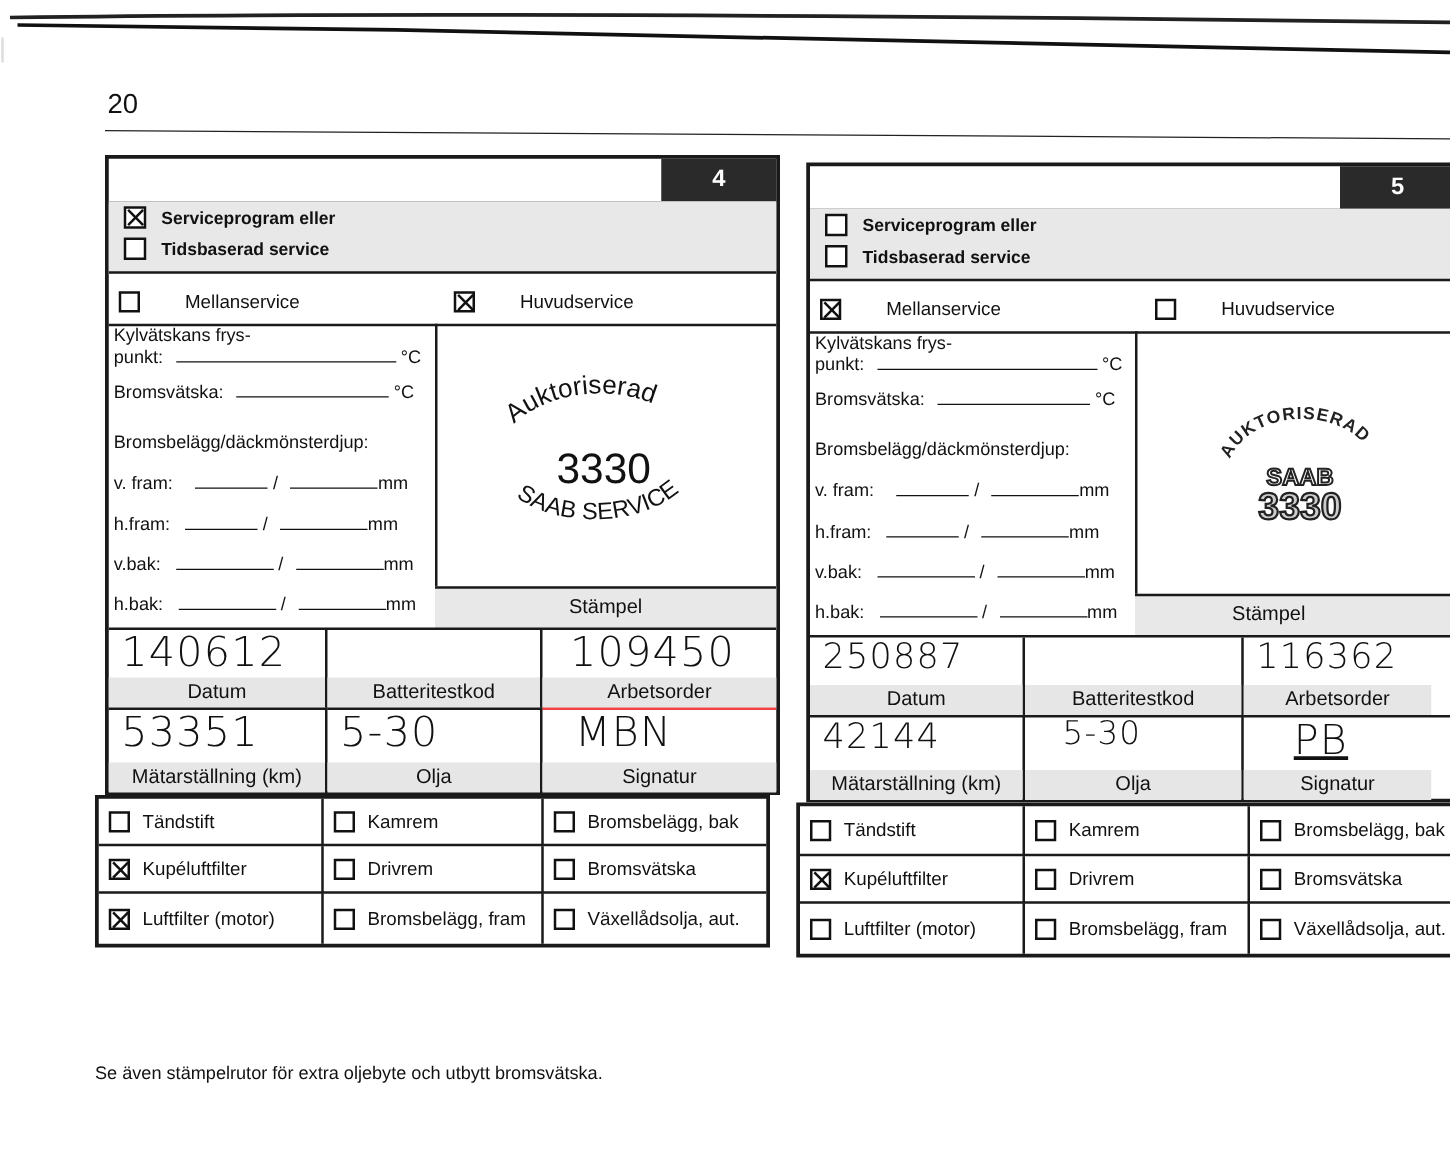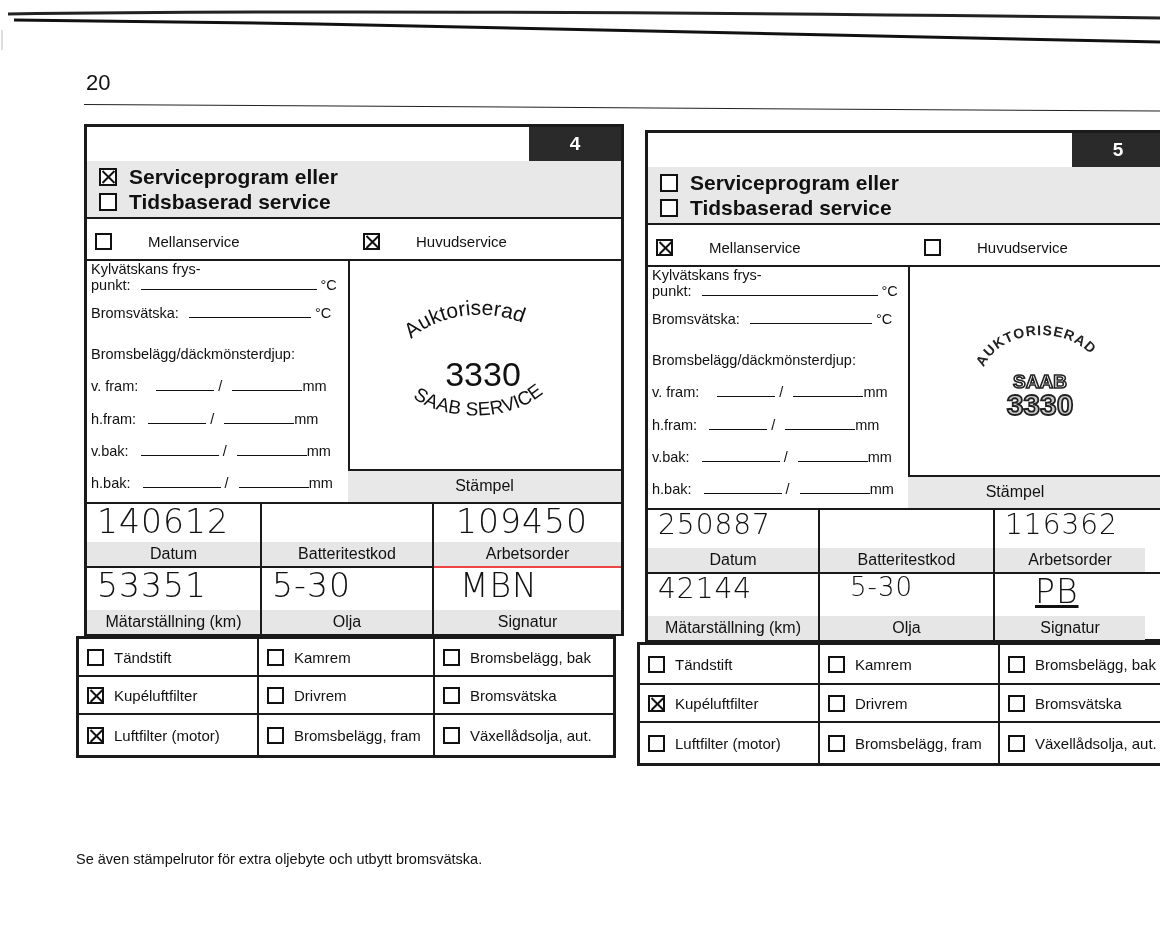--- a/index.html
+++ b/index.html
@@ -4,21 +4,21 @@
 <style>
   html,body{margin:0;padding:0;}
   body{width:1160px;height:926px;background:#fff;position:relative;overflow:hidden;font-family:"Liberation Sans",sans-serif;color:#111;}
   .topedge{position:absolute;left:0;top:0;width:1160px;height:50px;}
   .pagenum{position:absolute;left:86px;top:70px;font-size:22px;}
   .rule{position:absolute;left:84px;top:104px;width:1076px;height:1px;background:#222;transform:rotate(0.35deg);transform-origin:left;}
   .card{position:absolute;border:3px solid #1a1a1a;background:#fff;box-sizing:border-box;}
   .card .hdr{position:absolute;left:0;top:0;right:0;height:34px;border-bottom:2px solid #1a1a1a;}
   .card .hdr .title{position:absolute;left:14px;top:4px;font-weight:bold;font-size:21px;margin-top:32px;}
   .card .hdr .num{position:absolute;right:0;top:0;width:92px;height:34px;background:#2a2a2a;color:#fff;font-weight:bold;font-size:19px;text-align:center;line-height:34px;}
-  .card .prog{position:absolute;left:0;right:0;top:34px;height:56px;background:#e8e8e8;border-bottom:2px solid #1a1a1a;font-weight:bold;font-size:21px;}
+  .card .prog{position:absolute;left:0;right:0;top:34px;height:56px;background:#e8e8e8;border-bottom:2px solid #1a1a1a;font-weight:bold;font-size:14px;}
   .prog .line{position:absolute;left:12px;display:flex;align-items:center;gap:12px;}
   .cb{display:inline-block;width:13px;height:13px;border:2px solid #111;position:relative;box-sizing:content-box;background:#fff;}
   .cb.big{width:14px;height:14px;}
   .cb.checked::before,.cb.checked::after{content:"";position:absolute;left:-1px;top:6px;width:17px;height:2px;background:#111;}
   .cb.checked::before{transform:rotate(45deg);}
   .cb.checked::after{transform:rotate(-45deg);}
   .svc{position:absolute;left:0;right:0;top:92px;height:40px;border-bottom:2px solid #1a1a1a;font-size:15px;}
   .svc .opt{position:absolute;top:14px;display:flex;align-items:center;gap:36px;}
   .leftcol{position:absolute;left:0;top:132px;height:243px;border-right:2px solid #1a1a1a;font-size:14.5px;}
   .leftcol .row{position:absolute;left:4px;right:6px;}

